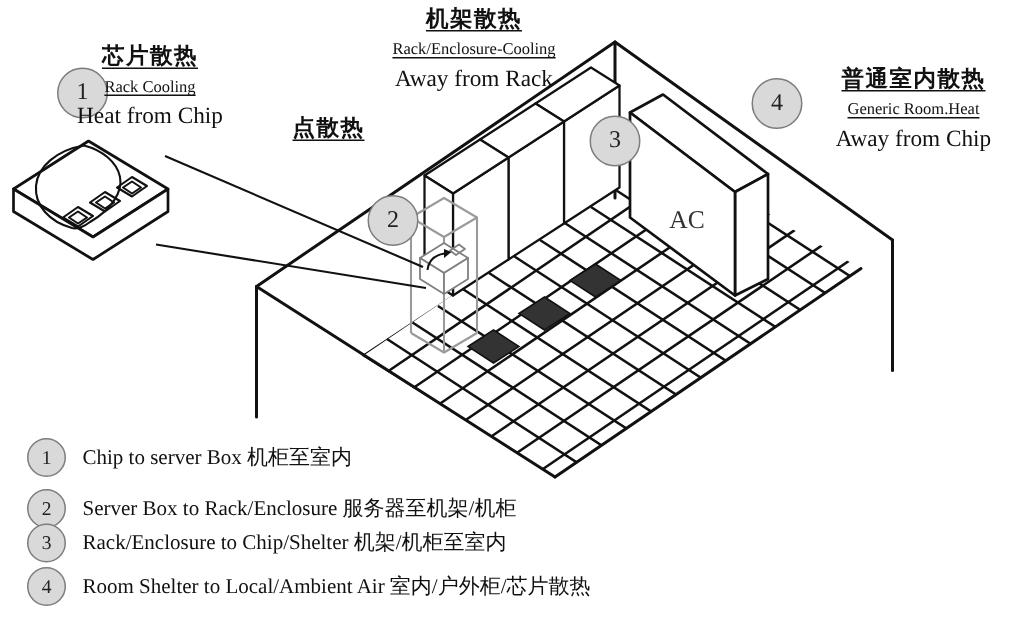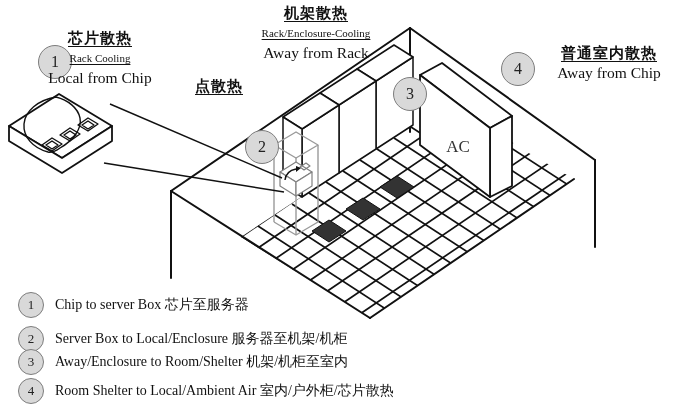--- a/index.html
+++ b/index.html
@@ -140,52 +140,53 @@
   <div class="num-circle" style="left:393px;top:77px;">
       <span>3</span>
     </div>
   <div class="num-circle" style="left:501px;top:52px;">
       <span>4</span>
     </div>
 
   <div class="callout" style="left:100px;top:28px;font-family:Liberation Serif, serif;">
     <span class="zh">芯片散热</span>
     <span class="en">Rack Cooling</span>
-    <span class="sub">Local from Chip</span>
+    <span class="sub">Heat from Chip</span>
   </div>
   <div class="callout" style="left:219px;top:76px;">
     <span class="zh">点散热</span>
   </div>
   <div class="callout" style="left:316px;top:3px;">
     <span class="zh">机架散热</span>
     <span class="en">Rack/Enclosure-Cooling</span>
     <span class="sub">Away from Rack</span>
   </div>
   <div class="callout" style="left:572px;top:43px;margin-left:37px;">
     <span class="zh">普通室内散热</span>
+    <span class="en">Generic Room.Heat</span>
     <span class="sub">Away from Chip</span>
   </div>
 
   <div class="legend-row" style="top:292px;">
     <span class="legend-circle">
         <span>1</span>
       </span>
-    <span class="legend-text">Chip to server Box 芯片至服务器</span>
+    <span class="legend-text">Chip to server Box 机柜至室内</span>
   </div>
   <div class="legend-row" style="top:326px;">
     <span class="legend-circle">
         <span>2</span>
       </span>
-    <span class="legend-text">Server Box to Local/Enclosure 服务器至机架/机柜</span>
+    <span class="legend-text">Server Box to Rack/Enclosure 服务器至机架/机柜</span>
   </div>
   <div class="legend-row" style="top:349px;">
     <span class="legend-circle">
         <span>3</span>
       </span>
-    <span class="legend-text">Away/Enclosure to Room/Shelter 机架/机柜至室内</span>
+    <span class="legend-text">Rack/Enclosure to Chip/Shelter 机架/机柜至室内</span>
   </div>
   <div class="legend-row" style="top:378px;">
     <span class="legend-circle">
         <span>4</span>
       </span>
     <span class="legend-text">Room Shelter to Local/Ambient Air 室内/户外柜/芯片散热</span>
   </div>
 
 </div>
 

